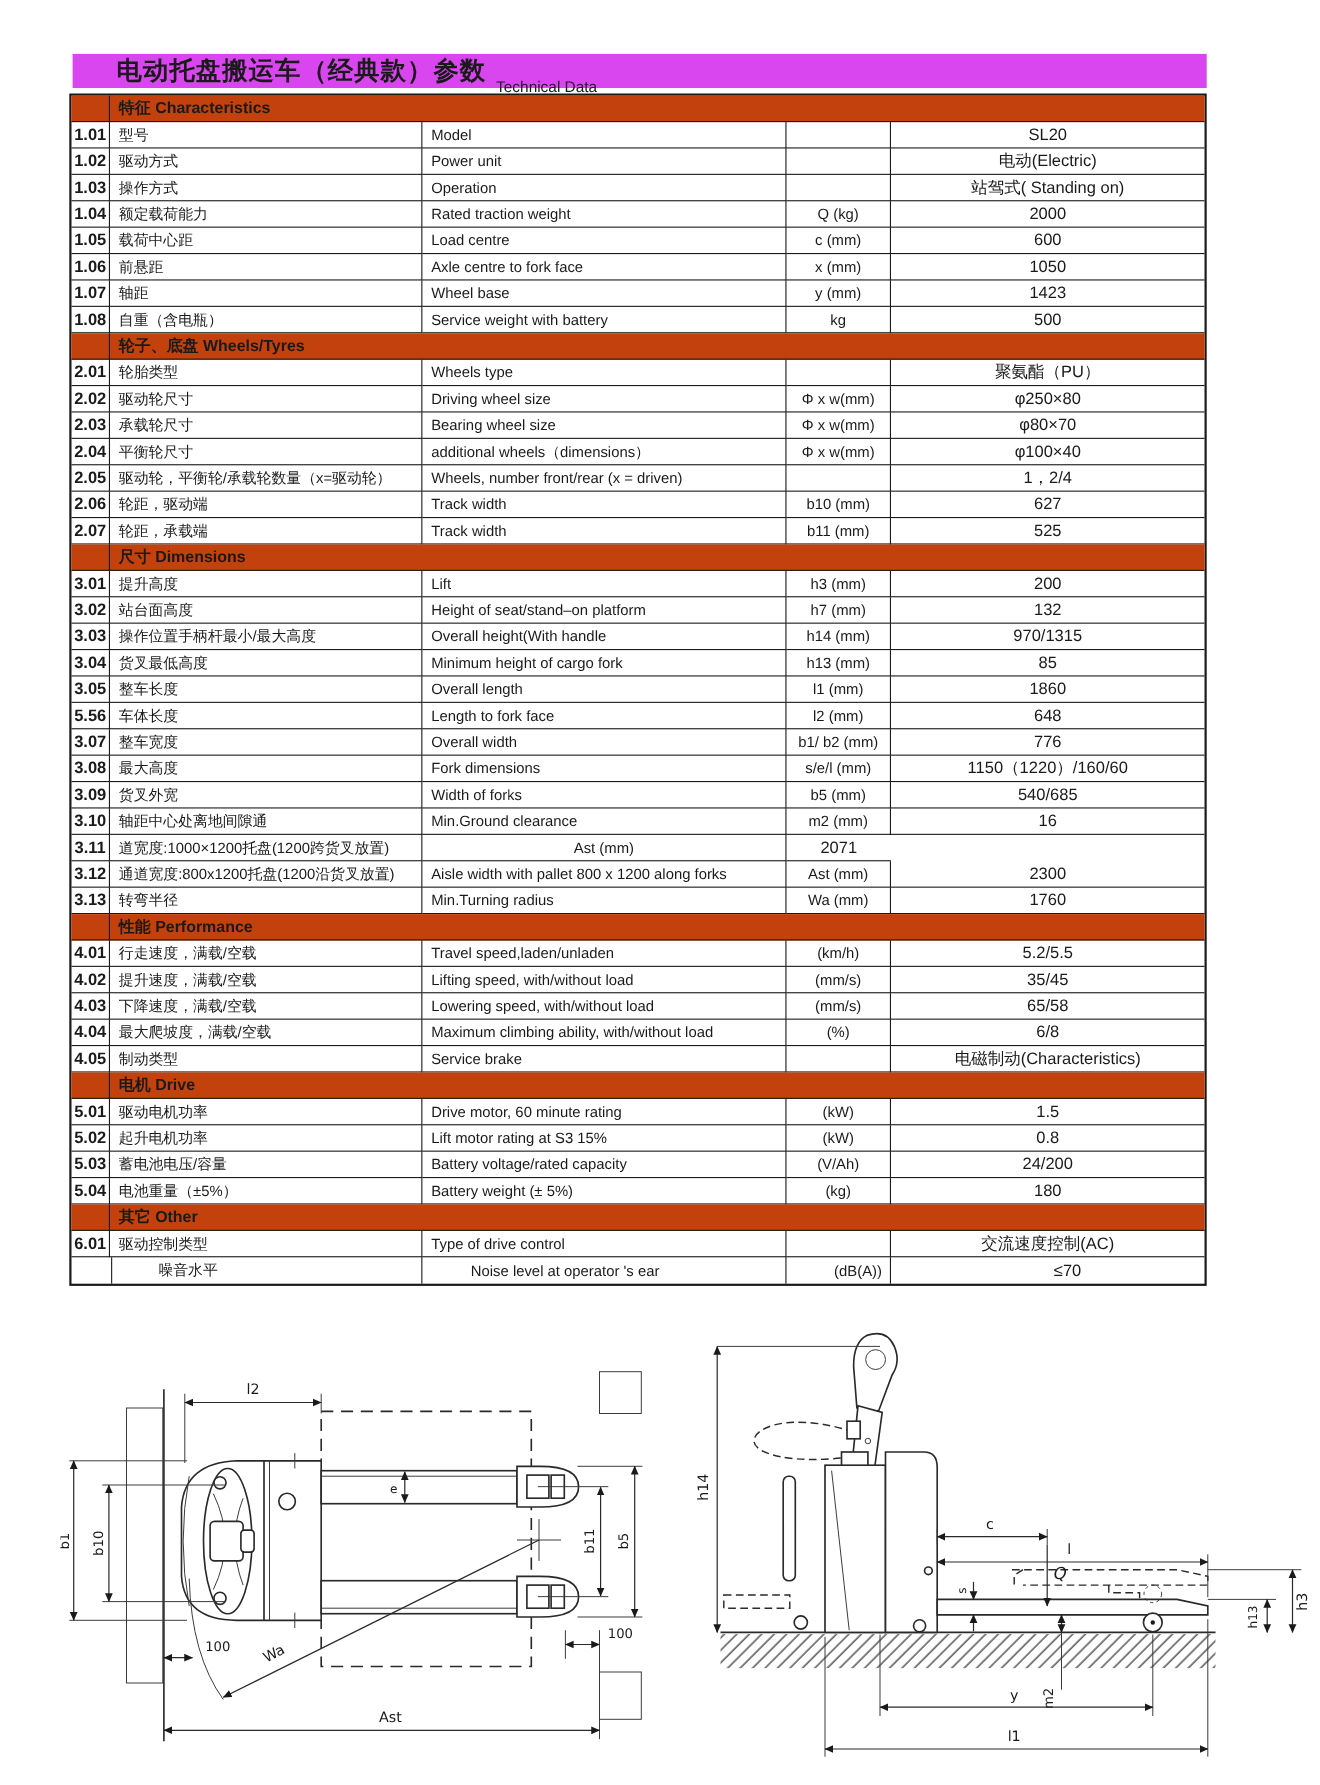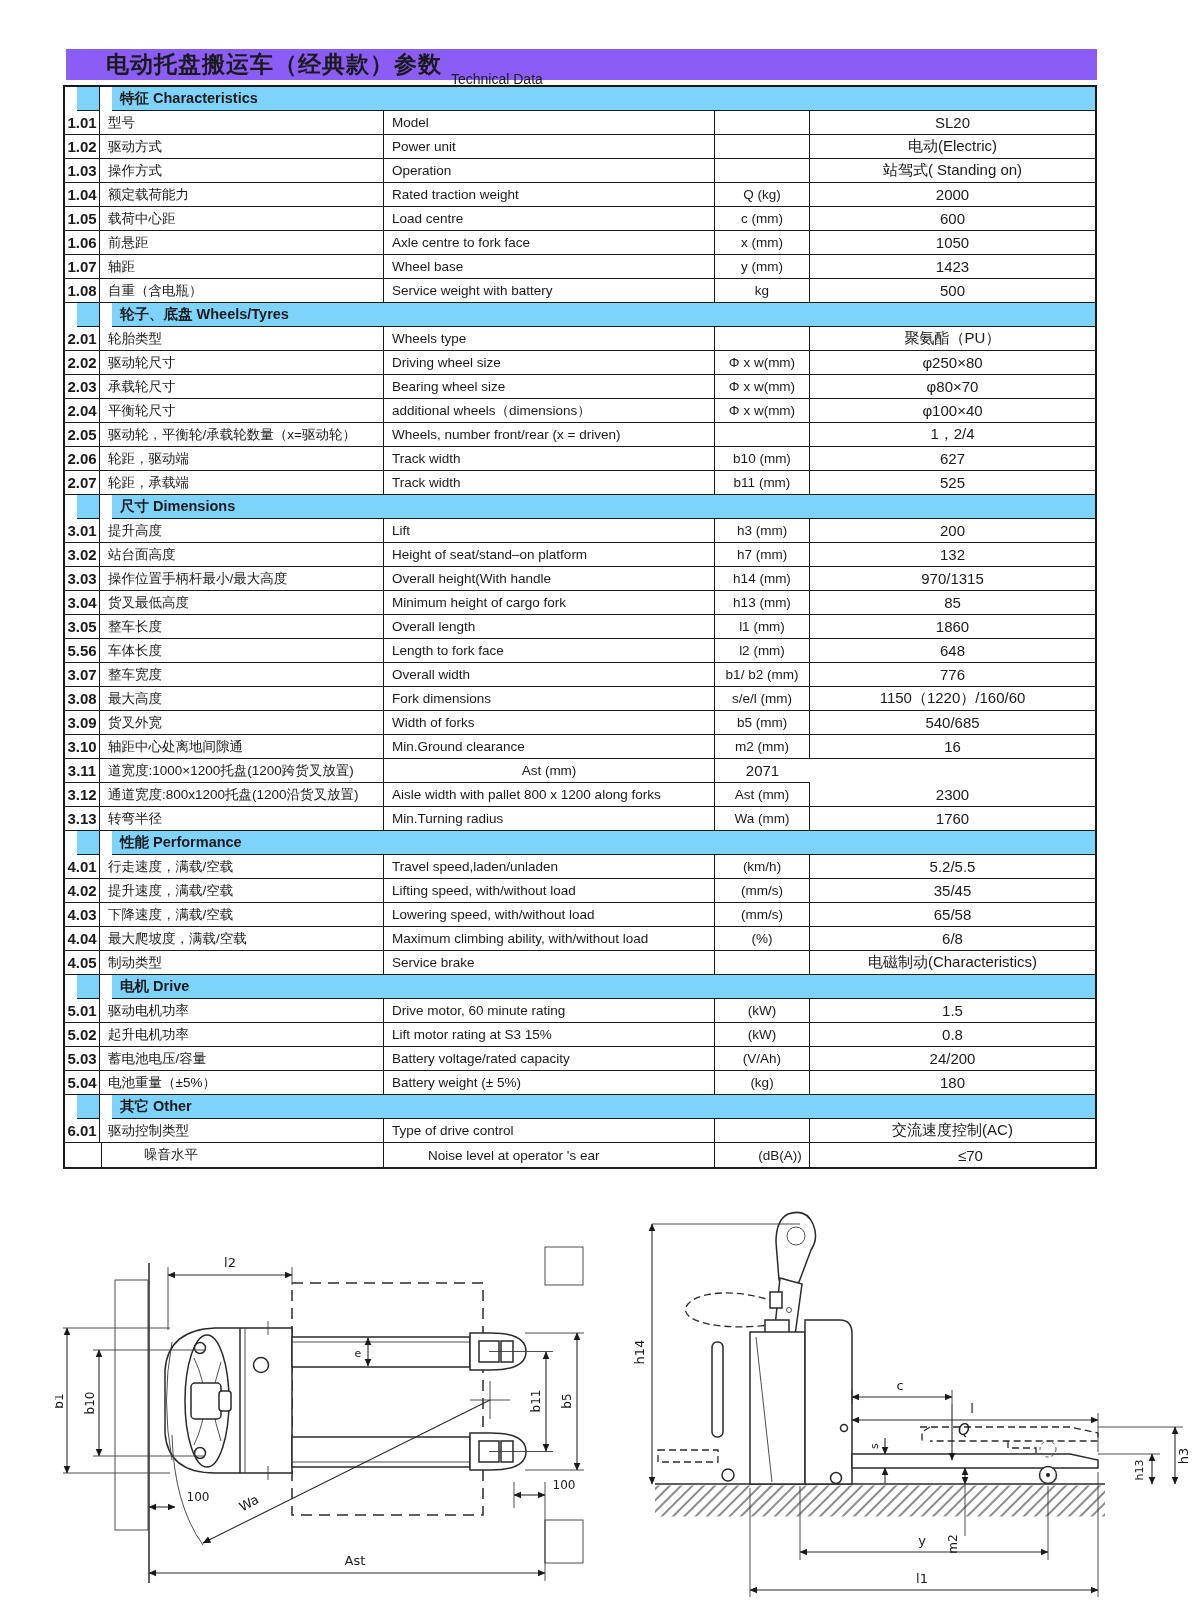--- a/index.html
+++ b/index.html
@@ -1,34 +1,34 @@
 <!DOCTYPE html>
 <html><head>
 <meta charset="utf-8">
 <style>
   html,body{margin:0;padding:0;background:#ffffff;}
   .page{position:relative;width:1200px;height:1623px;background:#fff;overflow:hidden;
         font-family:"Liberation Sans","DejaVu Sans",sans-serif;color:#1a1a1a;}
-  .title-bar{position:absolute;left:66px;top:49px;width:1031px;height:31px;background:#8b5cf6;
+  .title-bar{position:absolute;left:66px;top:49px;width:1031px;height:31px;background:#d946ef;
              display:flex;align-items:center;padding-left:40px;box-sizing:border-box;}
   .title-cn{font-size:23px;font-weight:bold;letter-spacing:1px;}
   .title-en{font-size:14px;margin-left:9px;margin-top:28px;}
   .spec-table{position:absolute;left:63px;top:85px;width:1034px;border:2px solid #1a1a1a;box-sizing:border-box;}
   .t-row{display:grid;grid-template-columns:35px 284px 331px 95px 1fr;height:24px;}
   .t-row.section-row{grid-template-columns:35px 1fr;}
   .cell{border-right:1.5px solid #1a1a1a;border-bottom:1.5px solid #1a1a1a;display:flex;align-items:center;
         overflow:hidden;white-space:nowrap;box-sizing:border-box;}
   .t-row .cell:last-child{border-right:0;}
   .t-row:last-child .cell{border-bottom:0;margin-left:36px;}
   .c-no{justify-content:center;font-size:15px;font-weight:bold;}
   .c-cn{padding-left:8px;font-size:13.5px;}
   .c-en{padding-left:8px;font-size:13.5px;}
   .c-unit{justify-content:center;font-size:13.5px;}
   .c-val{justify-content:center;font-size:15px;}
-  .sec{background:#7dd3fc;margin-left:12px;}
+  .sec{background:#c2410c;}
   .c-sec{padding-left:8px;font-size:14.5px;font-weight:bold;}
   .drawing{position:absolute;}
   svg text{font-family:"DejaVu Sans","Liberation Sans",sans-serif;fill:#1a1a1a;}
   .ln{stroke:#2a2a2a;stroke-width:1.5;fill:none;}
   .lnf{stroke:#2a2a2a;stroke-width:1.5;fill:#fff;}
   .thin{stroke:#3a3a3a;stroke-width:0.9;fill:none;}
   .dim{stroke:#2a2a2a;stroke-width:1.1;fill:none;}
   .dash{stroke:#2a2a2a;stroke-width:1.5;fill:none;stroke-dasharray:11 7;}
   .dash2{stroke:#2a2a2a;stroke-width:1.3;fill:none;stroke-dasharray:7 4;}
 </style>

